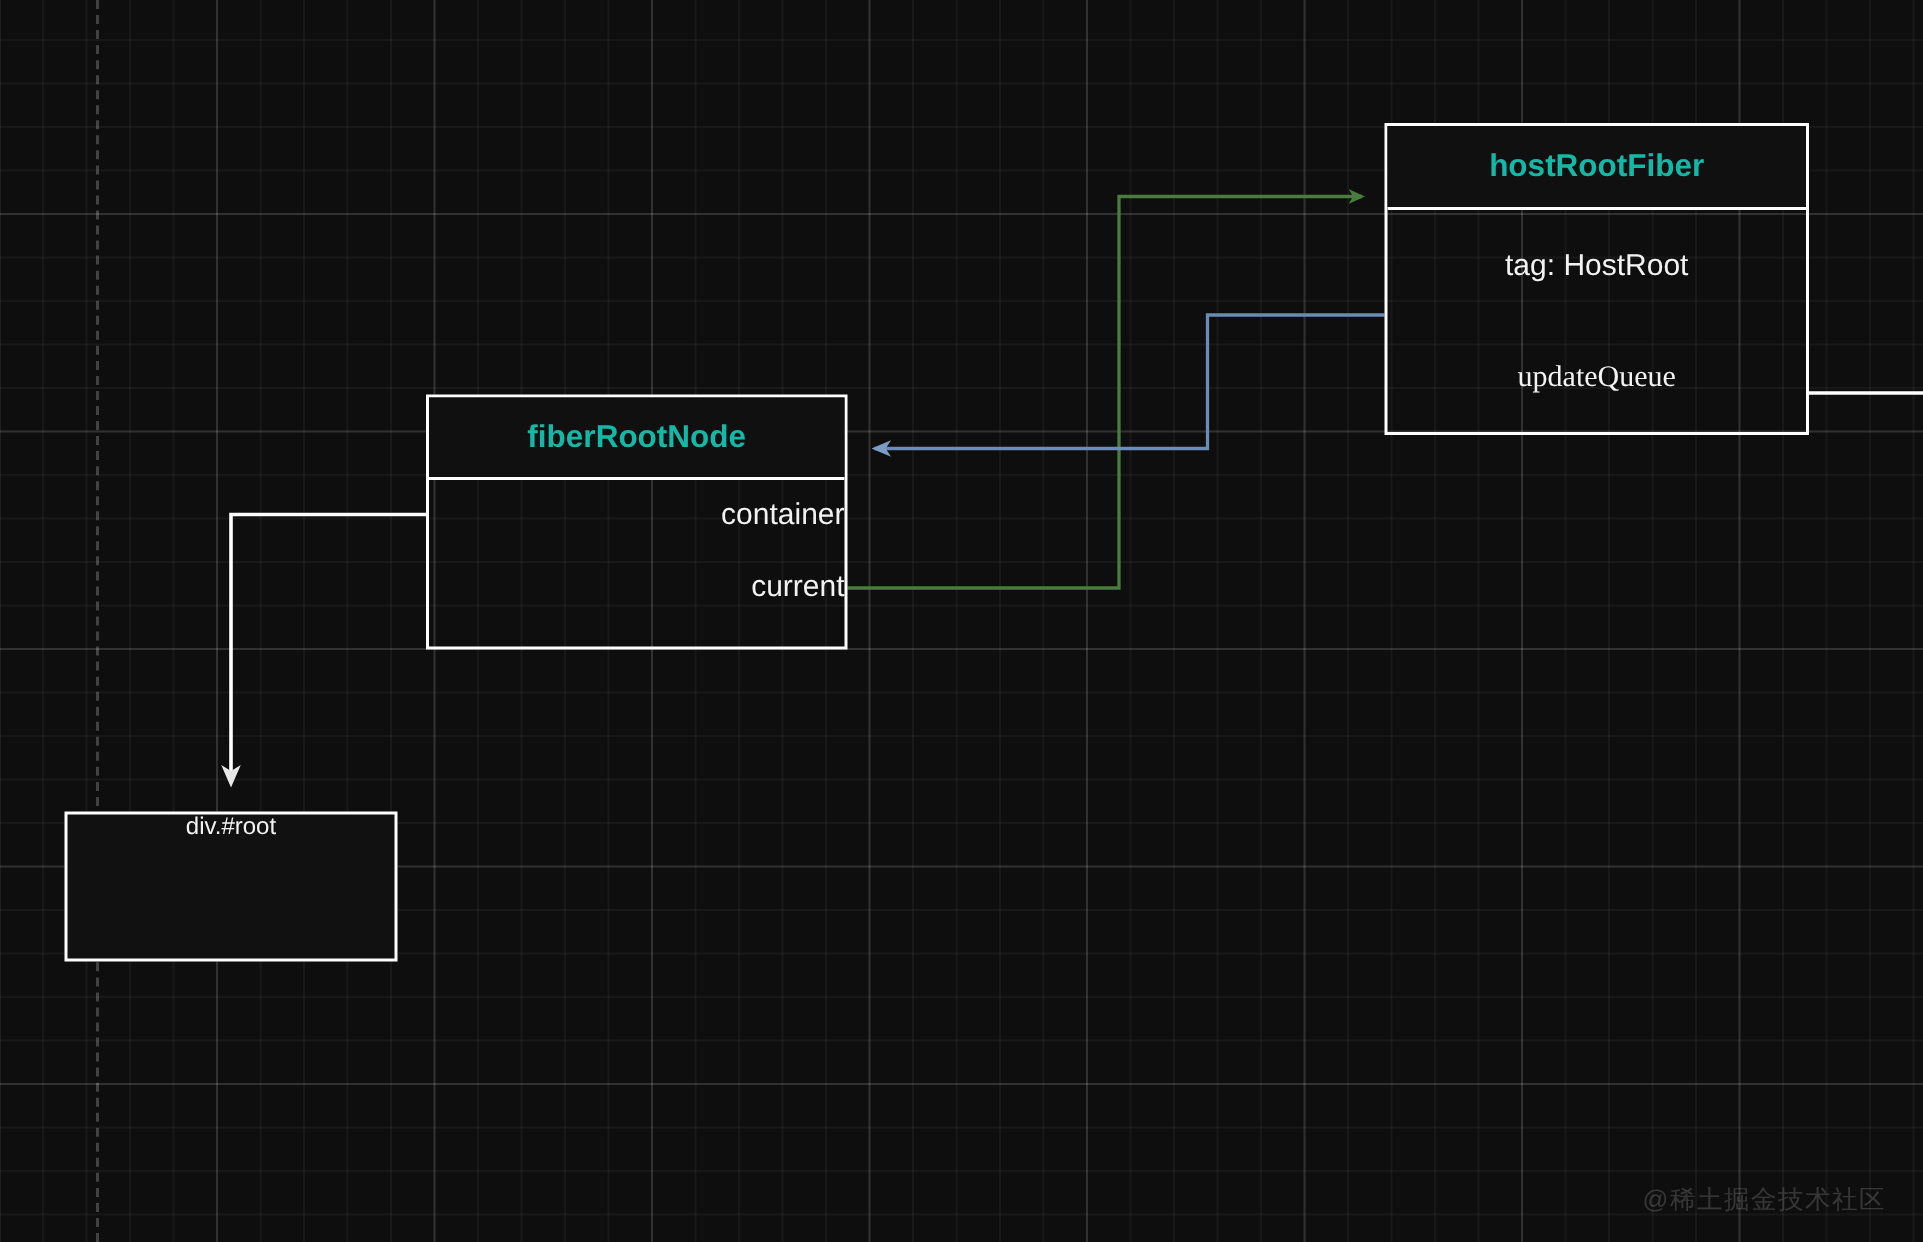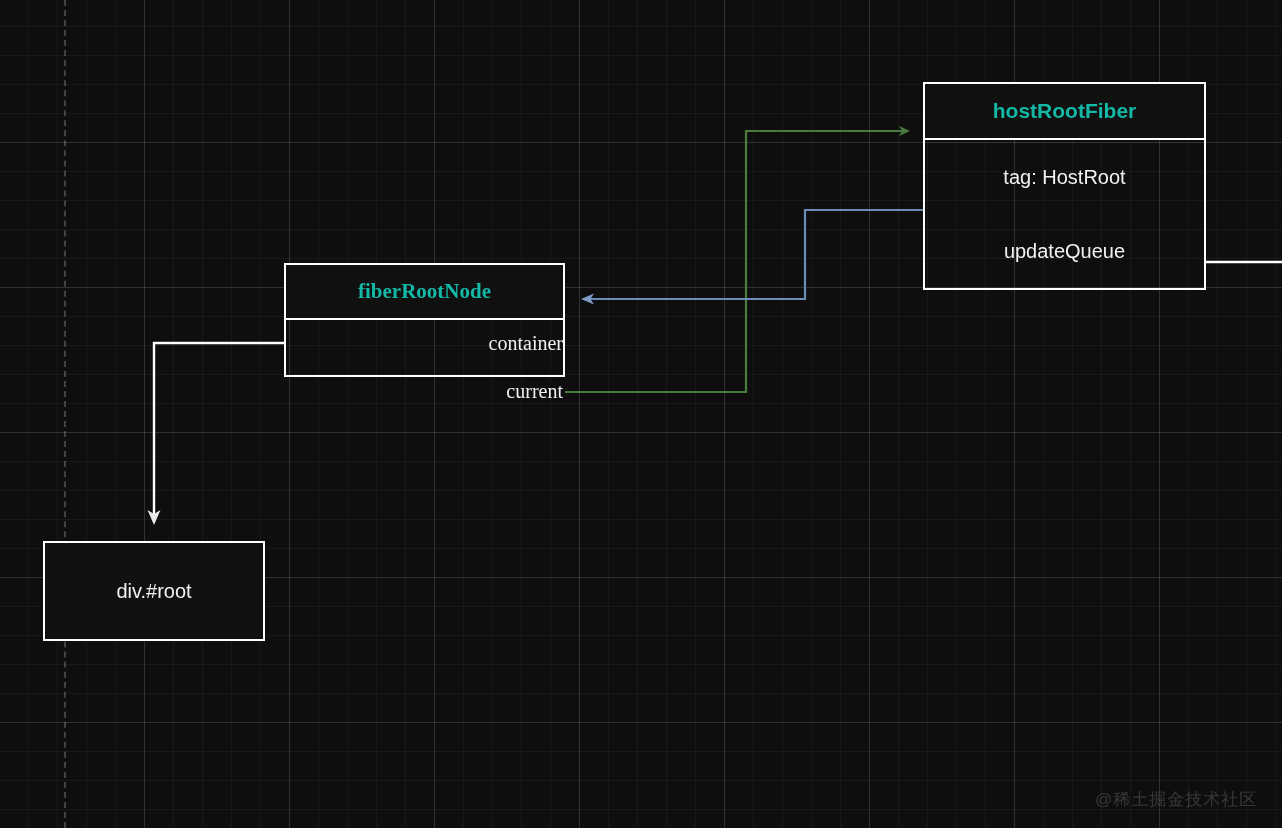--- a/index.html
+++ b/index.html
@@ -70,23 +70,22 @@
     align-items: center;
     justify-content: center;
     white-space: nowrap;
   }
   .plain-node {
     position: absolute;
     box-sizing: border-box;
     border: 2px solid #ffffff;
     background: #111111;
     color: #f2f2f2;
-    font-size: 20px;
+    font-size: 16px;
     display: flex;
-    align-items: center;
     justify-content: center;
   }
   .watermark {
     position: absolute;
     color: rgba(255,255,255,0.17);
     font-size: 17px;
     letter-spacing: 1px;
     white-space: nowrap;
   }
 </style>
@@ -116,25 +115,25 @@
 
     <polyline points="284,343 154,343 154,522" fill="none" stroke="#ffffff" stroke-width="2.4" marker-end="url(#arrow-white)"></polyline>
 
     <polyline points="1206,262 1282,262" fill="none" stroke="#ffffff" stroke-width="2.4"></polyline>
   </svg>
 
   <div class="node" style="left:923px; top:82px; width:283px; height:208px;">
     <div class="node-header" style="height:56px;">hostRootFiber</div>
     <div class="node-body" style="height:148px;">
       <div class="node-row" style="flex:1;">tag: HostRoot</div>
-      <div class="node-row" style="flex:1;">updateQueue</div>
+      <div class="node-row" style="flex:1;font-family:Liberation Serif, serif;">updateQueue</div>
     </div>
   </div>
 
-  <div class="node" style="left:284px; top:263px; width:281px; height:114px;font-family:Liberation Serif, serif;">
+  <div class="node" style="left:284px; top:263px; width:281px; height:170px;">
     <div class="node-header" style="height:55px;">fiberRootNode</div>
     <div class="node-body" style="height:95px;align-items:flex-end;">
       <div class="node-row" style="flex:1;">container</div>
       <div class="node-row" style="flex:1;">current</div>
     </div>
   </div>
 
   <div class="plain-node" style="left:43px; top:541px; width:222px; height:100px;">
     <span>div.#root</span>
   </div>

